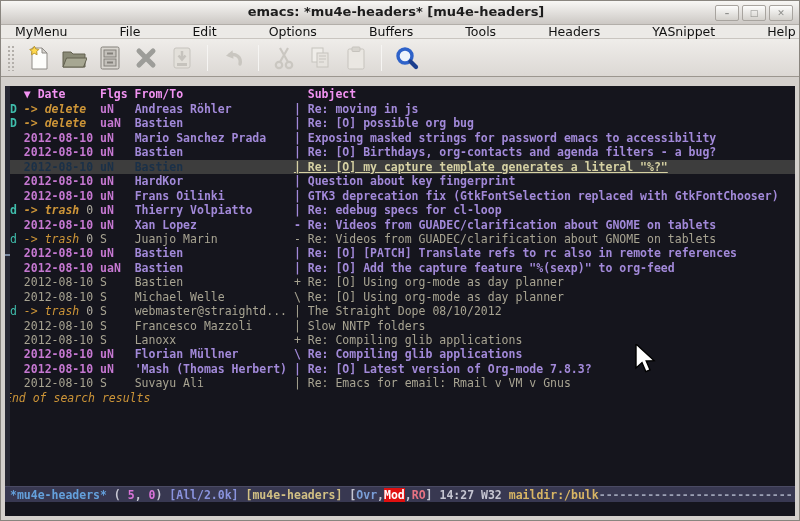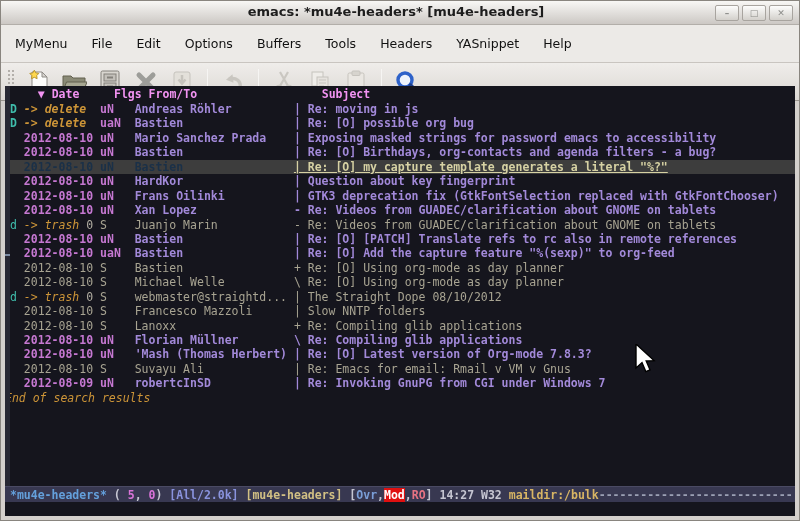--- a/index.html
+++ b/index.html
@@ -12,42 +12,42 @@
   .titlebar { position:relative; height:24px;
     background:linear-gradient(#f8f7f5, #ccc8c4); border-bottom:1px solid #b2aea9; }
   .title-text { position:absolute; left:0; right:8px; top:3px; text-align:center;
     font-size:13px; font-weight:bold; color:#1d1d1d; }
   .win-controls { position:absolute; right:6px; top:4px; display:flex; gap:3px; }
   .win-btn { width:24px; height:16px; border:1px solid #a8a49f; border-radius:2px;
     background:linear-gradient(#fdfdfc,#d3d0cb); color:#8d8d8a; font-size:9px; font-weight:bold;
     display:flex; align-items:center; justify-content:center; line-height:1; }
 
   
-  .menubar { height:38px; background:#eceae7; border-bottom:1px solid #c9c5c0;
-    display:flex; align-items:center; padding-left:2px; }
+  .menubar { height:14px; background:#eceae7; border-bottom:1px solid #c9c5c0;
+    display:flex; align-items:center; padding-left:2px;gap:28px; }
   .menu-item { font-size:12.5px; color:#111; padding:2px 12px; }
 
   
   .toolbar { height:38px; background:linear-gradient(#efedeا 0%, #efedea 0%, #dcd8d4 100%);
     background:linear-gradient(#efedea,#dcd8d4);
     display:flex; align-items:center; padding:0 4px; border-bottom:1px solid #9b968f; }
   .grip { width:9px; height:26px; margin:0 4px 0 2px;
     background-image:radial-gradient(#b3afaa 1px, transparent 1.1px); background-size:4px 4px; }
   .tool-btn { width:30px; height:30px; display:flex; align-items:center; justify-content:center;
     margin:0 3px; border-radius:3px; }
   .tool-sep { width:1px; height:26px; background:#c3bfba; border-right:1px solid #f6f5f3; margin:0 7px; }
 
   
   .textarea { position:absolute; left:4px; right:4px; top:85px; bottom:4px;
     background:#15151d; display:flex; flex-direction:column; overflow:hidden;
     font-family:"DejaVu Sans Mono", monospace; font-size:11.5px; }
   .fringe { position:absolute; left:0; top:0; width:5px; bottom:30px; background:#282833; z-index:3; }
   .fringe-dash { position:absolute; left:0; top:168px; width:5px; height:2px; background:#7e8ca3; z-index:4; }
 
-  .header-line { height:16px; line-height:16px; padding-left:19px; white-space:pre;
+  .header-line { height:16px; line-height:16px; padding-left:5px; white-space:pre;
     color:#f293f2; font-weight:bold; }
 
   .msg-list { position:relative; }
   .hrow { height:14.45px; line-height:14.45px; padding-left:5px; white-space:pre; font-weight:bold; }
   .hrow .mark   { color:#3fbcab; }
   .hrow .action { color:#cd9538; font-style:italic; }
   .hrow .size   { color:#b0aca0; font-weight:normal; }
   .unread .date, .unread .flags { color:#c678d2; }
   .unread .from, .unread .subj  { color:#a289d9; }
   .read { font-weight:normal; }
@@ -198,33 +198,33 @@
     <div class="header-line">  ▼ Date     Flgs From/To                  Subject</div>
 
     <div class="msg-list">
         <div class="hrow unread"><span class="mark">D </span><span class="action">-&gt; delete</span><span class="size">  </span><span class="flags">uN   </span><span class="from">Andreas Röhler         </span><span class="subj">| Re: moving in js</span></div>
         <div class="hrow unread"><span class="mark">D </span><span class="action">-&gt; delete</span><span class="size">  </span><span class="flags">uaN  </span><span class="from">Bastien                </span><span class="subj">| Re: [O] possible org bug</span></div>
         <div class="hrow unread"><span class="mark">  </span><span class="date">2012-08-10 </span><span class="flags">uN   </span><span class="from">Mario Sanchez Prada    </span><span class="subj">| Exposing masked strings for password emacs to accessibility</span></div>
         <div class="hrow unread"><span class="mark">  </span><span class="date">2012-08-10 </span><span class="flags">uN   </span><span class="from">Bastien                </span><span class="subj">| Re: [O] Birthdays, org-contacts and agenda filters - a bug?</span></div>
         <div class="hrow current"><span class="mark">  </span><span class="date">2012-08-10 </span><span class="flags">uN   </span><span class="from">Bastien                </span><span class="subj">| Re: [O] my capture template generates a literal "%?"</span></div>
         <div class="hrow unread"><span class="mark">  </span><span class="date">2012-08-10 </span><span class="flags">uN   </span><span class="from">HardKor                </span><span class="subj">| Question about key fingerprint</span></div>
         <div class="hrow unread"><span class="mark">  </span><span class="date">2012-08-10 </span><span class="flags">uN   </span><span class="from">Frans Oilinki          </span><span class="subj">| GTK3 deprecation fix (GtkFontSelection replaced with GtkFontChooser)</span></div>
+        <div class="hrow unread"><span class="mark">d </span><span class="action">-&gt; trash</span><span class="size"> 0 </span><span class="flags">uN   </span><span class="from">Thierry Volpiatto      </span><span class="subj">| Re: edebug specs for cl-loop</span></div>
         <div class="hrow unread"><span class="mark">  </span><span class="date">2012-08-10 </span><span class="flags">uN   </span><span class="from">Xan Lopez              </span><span class="subj">- Re: Videos from GUADEC/clarification about GNOME on tablets</span></div>
         <div class="hrow read"><span class="mark">d </span><span class="action">-&gt; trash</span><span class="size"> 0 </span><span class="flags">S    </span><span class="from">Juanjo Marin           </span><span class="subj">- Re: Videos from GUADEC/clarification about GNOME on tablets</span></div>
         <div class="hrow unread"><span class="mark">  </span><span class="date">2012-08-10 </span><span class="flags">uN   </span><span class="from">Bastien                </span><span class="subj">| Re: [O] [PATCH] Translate refs to rc also in remote references</span></div>
         <div class="hrow unread"><span class="mark">  </span><span class="date">2012-08-10 </span><span class="flags">uaN  </span><span class="from">Bastien                </span><span class="subj">| Re: [O] Add the capture feature "%(sexp)" to org-feed</span></div>
         <div class="hrow read"><span class="mark">  </span><span class="date">2012-08-10 </span><span class="flags">S    </span><span class="from">Bastien                </span><span class="subj">+ Re: [O] Using org-mode as day planner</span></div>
         <div class="hrow read"><span class="mark">  </span><span class="date">2012-08-10 </span><span class="flags">S    </span><span class="from">Michael Welle          </span><span class="subj">\ Re: [O] Using org-mode as day planner</span></div>
         <div class="hrow read"><span class="mark">d </span><span class="action">-&gt; trash</span><span class="size"> 0 </span><span class="flags">S    </span><span class="from">webmaster@straightd... </span><span class="subj">| The Straight Dope 08/10/2012</span></div>
         <div class="hrow read"><span class="mark">  </span><span class="date">2012-08-10 </span><span class="flags">S    </span><span class="from">Francesco Mazzoli      </span><span class="subj">| Slow NNTP folders</span></div>
         <div class="hrow read"><span class="mark">  </span><span class="date">2012-08-10 </span><span class="flags">S    </span><span class="from">Lanoxx                 </span><span class="subj">+ Re: Compiling glib applications</span></div>
         <div class="hrow unread"><span class="mark">  </span><span class="date">2012-08-10 </span><span class="flags">uN   </span><span class="from">Florian Müllner        </span><span class="subj">\ Re: Compiling glib applications</span></div>
         <div class="hrow unread"><span class="mark">  </span><span class="date">2012-08-10 </span><span class="flags">uN   </span><span class="from">'Mash (Thomas Herbert) </span><span class="subj">| Re: [O] Latest version of Org-mode 7.8.3?</span></div>
         <div class="hrow read"><span class="mark">  </span><span class="date">2012-08-10 </span><span class="flags">S    </span><span class="from">Suvayu Ali             </span><span class="subj">| Re: Emacs for email: Rmail v VM v Gnus</span></div>
-        <div class="hrow unread"><span class="mark">  </span><span class="date">2012-08-09 </span><span class="flags">uN   </span><span class="from">robertcInSD            </span><span class="subj">| Re: Invoking GnuPG from CGI under Windows 7</span></div>
       </div>
 
     <div class="eos">End of search results</div>
 
     <div class="fill"></div>
 
     <div class="modeline"><span class="ml-buffer">*mu4e-headers*</span><span class="ml-plain"> ( </span><span class="ml-num">5</span><span class="ml-plain">, </span><span class="ml-num">0</span><span class="ml-plain">) </span><span class="ml-count">[All/2.0k]</span><span class="ml-plain"> </span><span class="ml-mode">[mu4e-headers]</span><span class="ml-plain"> [</span><span class="ml-ovr">Ovr</span><span class="ml-plain">,</span><span class="ml-mod">Mod</span><span class="ml-plain">,</span><span class="ml-ro">RO</span><span class="ml-plain">] </span><span class="ml-plain">14:27 W32 </span><span class="ml-maildir">maildir:/bulk</span><span class="ml-dashes">----------------------------</span></div>
     <div class="echo"></div>
   </div>
 

